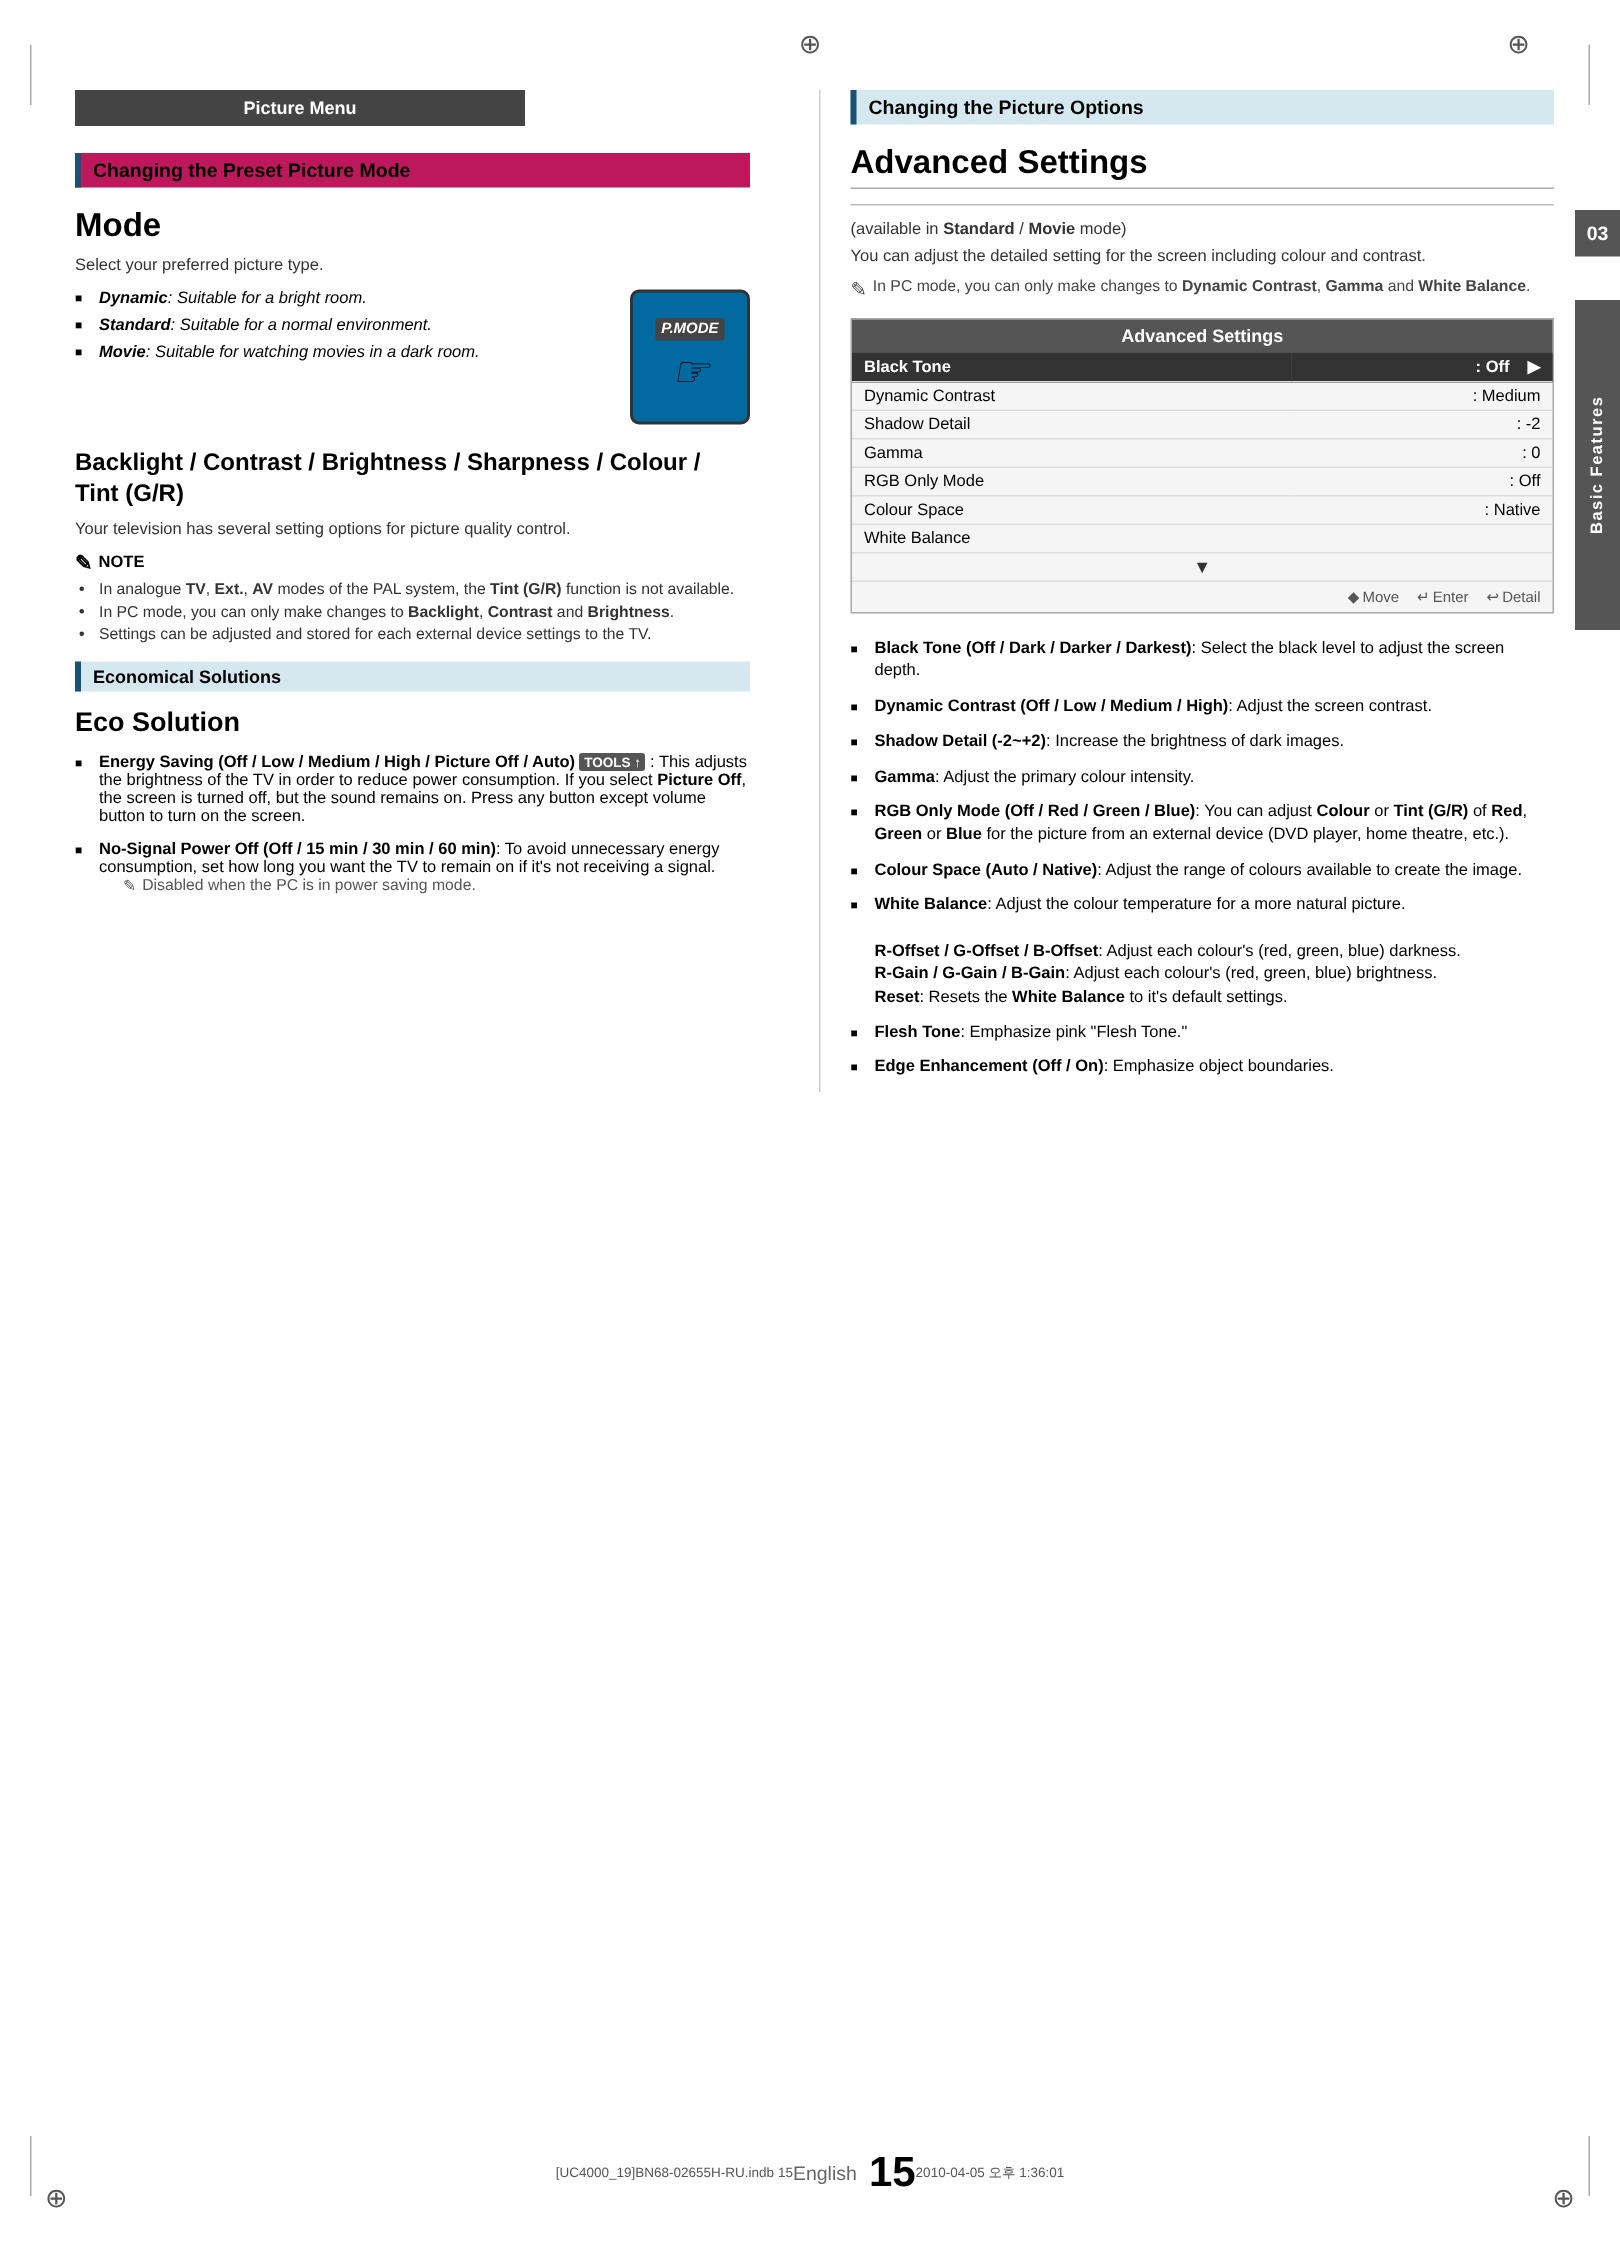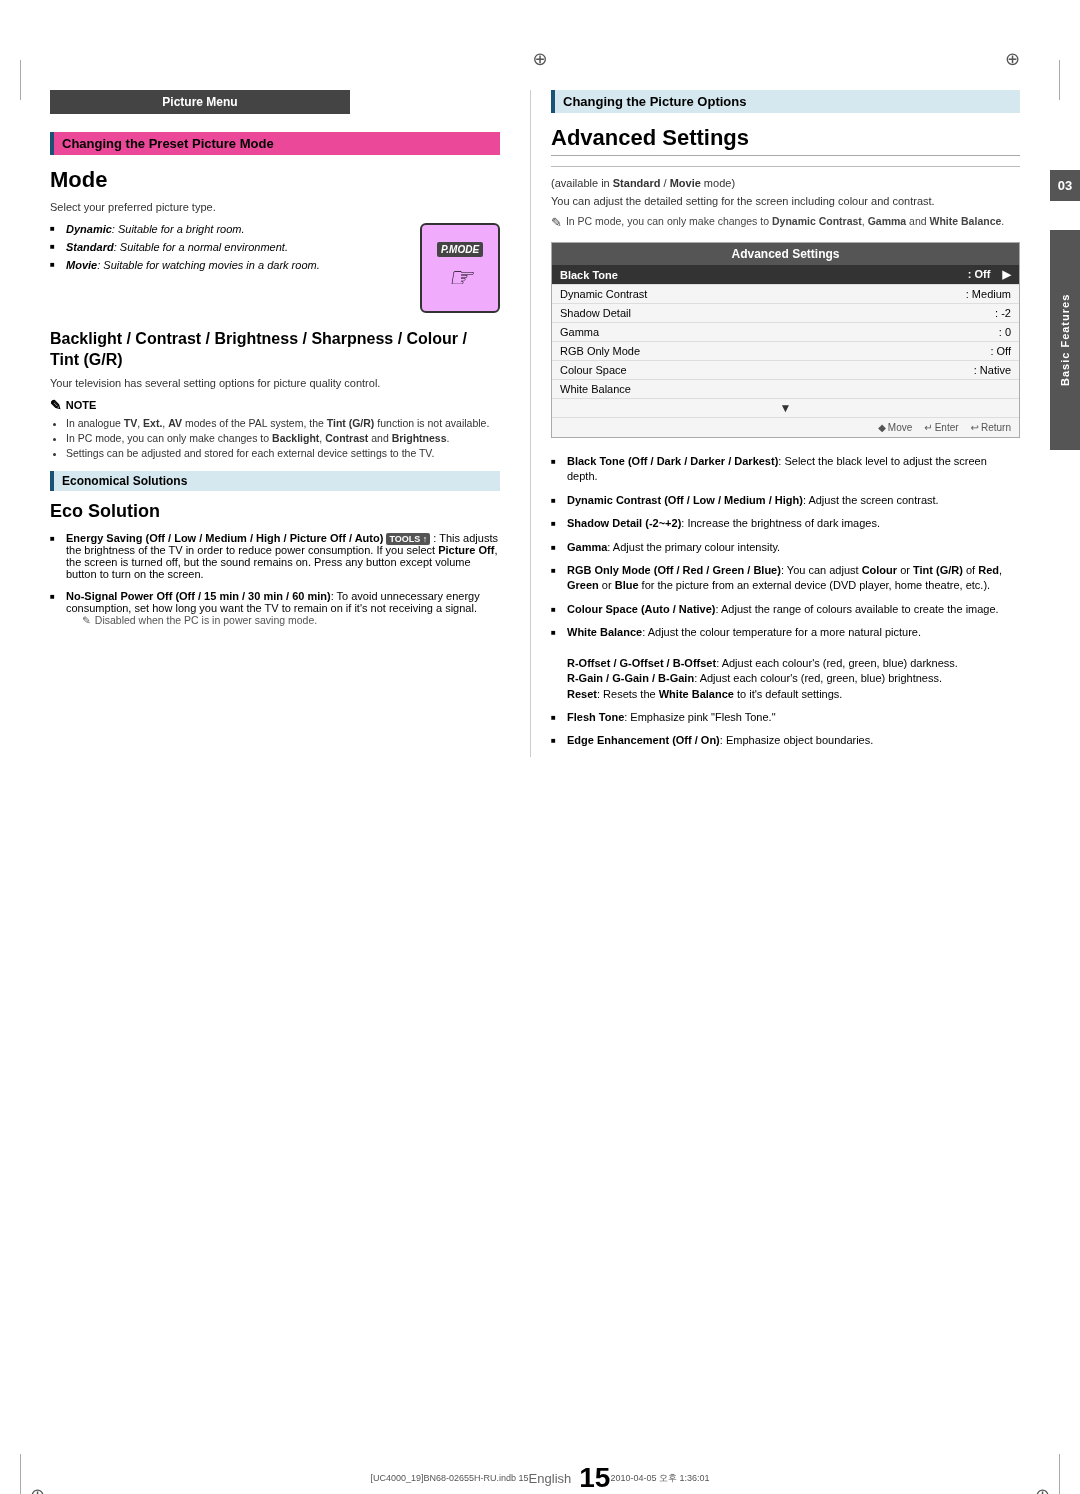--- a/index.html
+++ b/index.html
@@ -63,22 +63,21 @@
       font-size: 13px;
       font-weight: bold;
       text-align: center;
       padding: 8px 0;
     }
 
     
     .main-content {
       display: flex;
       padding: 60px 40px 60px 50px;
-      gap: 0;
-      margin-top: 30px;
+      gap: 16px;
     }
 
     
     .left-col {
       width: 480px;
       padding-right: 30px;
     }
 
     
     .right-col {
@@ -95,21 +94,21 @@
       padding: 5px 10px;
       font-size: 12px;
       font-weight: bold;
       margin-bottom: 18px;
       width: 300px;
     }
 
     
     .section-heading {
       border-left: 4px solid #1a5276;
-      background: #ec4899;
+      background: #be185d;
       padding: 4px 8px;
       font-size: 13px;
       font-weight: bold;
       margin-bottom: 12px;
       color: #000;
     }
 
     
     .mode-title {
       font-size: 22px;
@@ -155,21 +154,21 @@
     
     .pmode-graphic {
       width: 80px;
       height: 90px;
       border: 2px solid #333;
       border-radius: 6px;
       display: flex;
       align-items: center;
       justify-content: center;
       flex-direction: column;
-      background: #f0abfc;
+      background: #0369a1;
       position: relative;
       flex-shrink: 0;
     }
 
     .pmode-label {
       font-size: 10px;
       font-weight: bold;
       background: #444;
       color: #fff;
       padding: 2px 4px;
@@ -654,21 +653,21 @@
           <div class="nav-item">
             <span>◆</span>
             <span> Move</span>
           </div>
           <div class="nav-item">
             <span>↵</span>
             <span> Enter</span>
           </div>
           <div class="nav-item">
             <span>↩</span>
-            <span> Return</span>
+            <span> Detail</span>
           </div>
         </div>
       </div>
 
       <ul class="feature-list">
         <li>
           <strong>Black Tone (Off / Dark / Darker / Darkest)</strong>: Select the black level to adjust the screen depth.
         </li>
         <li>
           <strong>Dynamic Contrast (Off / Low / Medium / High)</strong>: Adjust the screen contrast.

